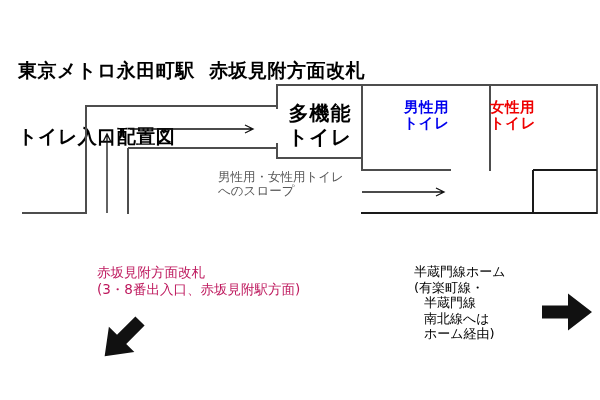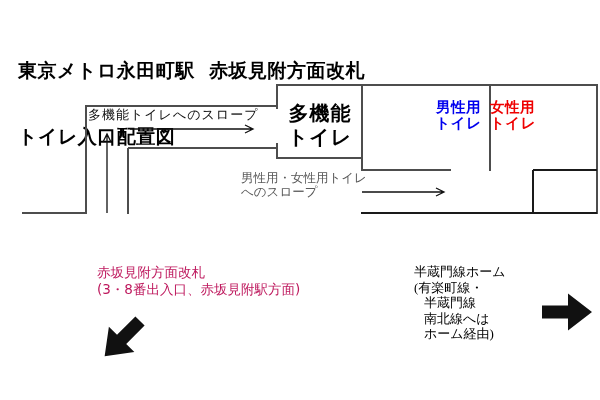--- a/index.html
+++ b/index.html
@@ -15,34 +15,34 @@
   .floorplan{left:0;top:0;width:600px;height:400px;}
   .multi-slope-label{
     left:88px;top:106px;font-size:13px;letter-spacing:1px;color:#111;white-space:nowrap;
   }
   .multi-room-label{
     left:277px;top:101px;width:86px;text-align:center;font-weight:bold;
     font-size:20px;line-height:24px;letter-spacing:1px;color:#000;
   }
   .mens-label{
     left:363px;top:99px;width:127px;text-align:center;font-weight:bold;
-    font-size:14.5px;line-height:16px;letter-spacing:0.5px;margin-left:32px;
+    font-size:14.5px;line-height:16px;letter-spacing:0.5px;
   }
   .womens-label{
     left:490px;top:99px;width:107px;text-align:left;font-weight:bold;
     font-size:14.5px;line-height:16px;letter-spacing:0.5px;
   }
   .mw-slope-label{
-    left:241px;top:171px;font-size:12.5px;line-height:14px;color:#595959;white-space:nowrap;
+    left:218px;top:171px;font-size:12.5px;line-height:14px;color:#595959;white-space:nowrap;font-family:Liberation Mono, monospace;
   }
   .gate-label{
     left:97px;top:264px;font-size:13.5px;line-height:16.5px;color:#be185d;white-space:nowrap;
   }
   .platform-label{
-    left:414px;top:264px;font-size:13px;line-height:15.5px;color:#000;white-space:nowrap;font-family:Liberation Serif, serif;
+    left:414px;top:264px;font-size:13px;line-height:15.5px;color:#000;white-space:nowrap;
   }
   .platform-label .indent{margin-left:10px;}
 </style>
 </head>
 <body>
 
 <div class="page">
 
   <div class="abs title">
     <div>東京メトロ永田町駅  赤坂見附方面改札</div>
@@ -74,21 +74,20 @@
       <path d="M130 129 H252 M245 125 L253 129 L245 133"></path>
       <path d="M107 213 V135 M103 142 L107 134 L111 142"></path>
       <path d="M362 192 H443 M436 188 L444 192 L436 196"></path>
     </g>
     <g fill="#111">
       <polygon points="0,-6.5 26,-6.5 26,-18 50,0 26,18 26,6.5 0,6.5" transform="translate(140,321) rotate(135)"></polygon>
       <polygon points="0,-6.5 26,-6.5 26,-18.5 50,0 26,18.5 26,6.5 0,6.5" transform="translate(542,312)"></polygon>
     </g>
   </svg>
 
-  <div class="abs multi-slope-label">多機能トイレへのスロープ</div>
 
   <div class="abs multi-room-label">
     <div>多機能</div>
     <div>トイレ</div>
   </div>
 
   <div class="abs mens-label" style="color: rgb(0, 0, 238);">
     <div>男性用</div>
     <div>トイレ</div>
   </div>

